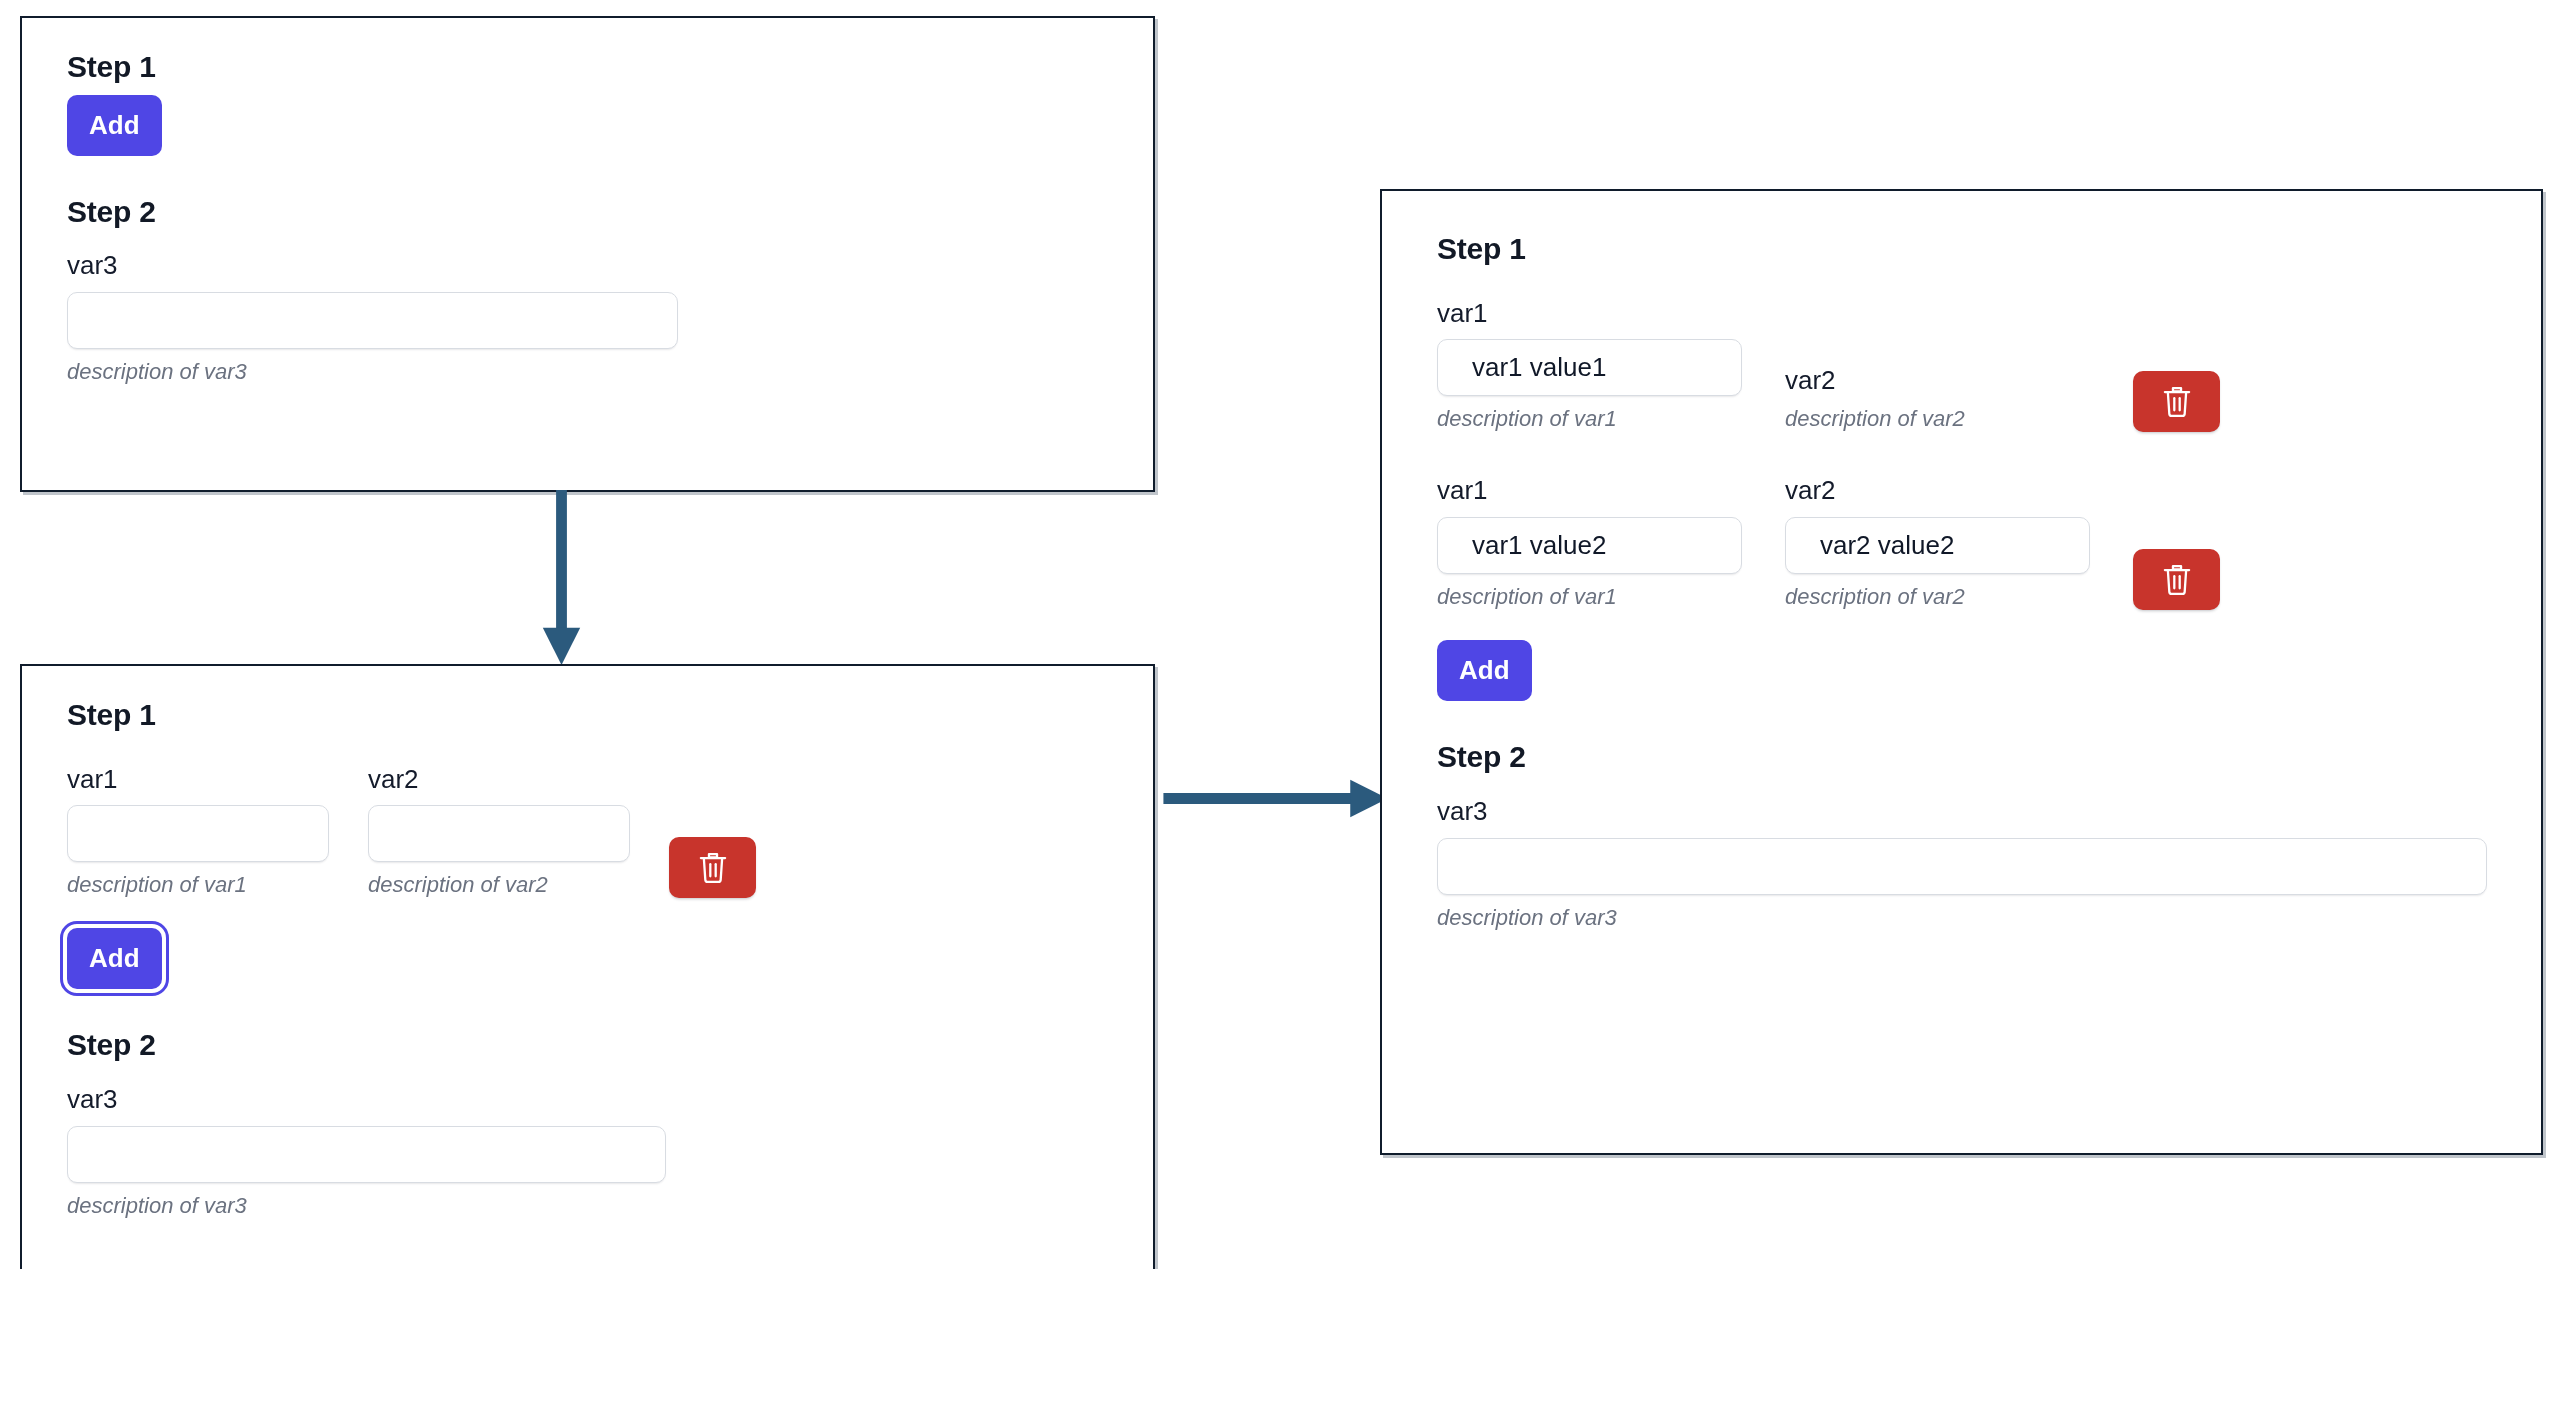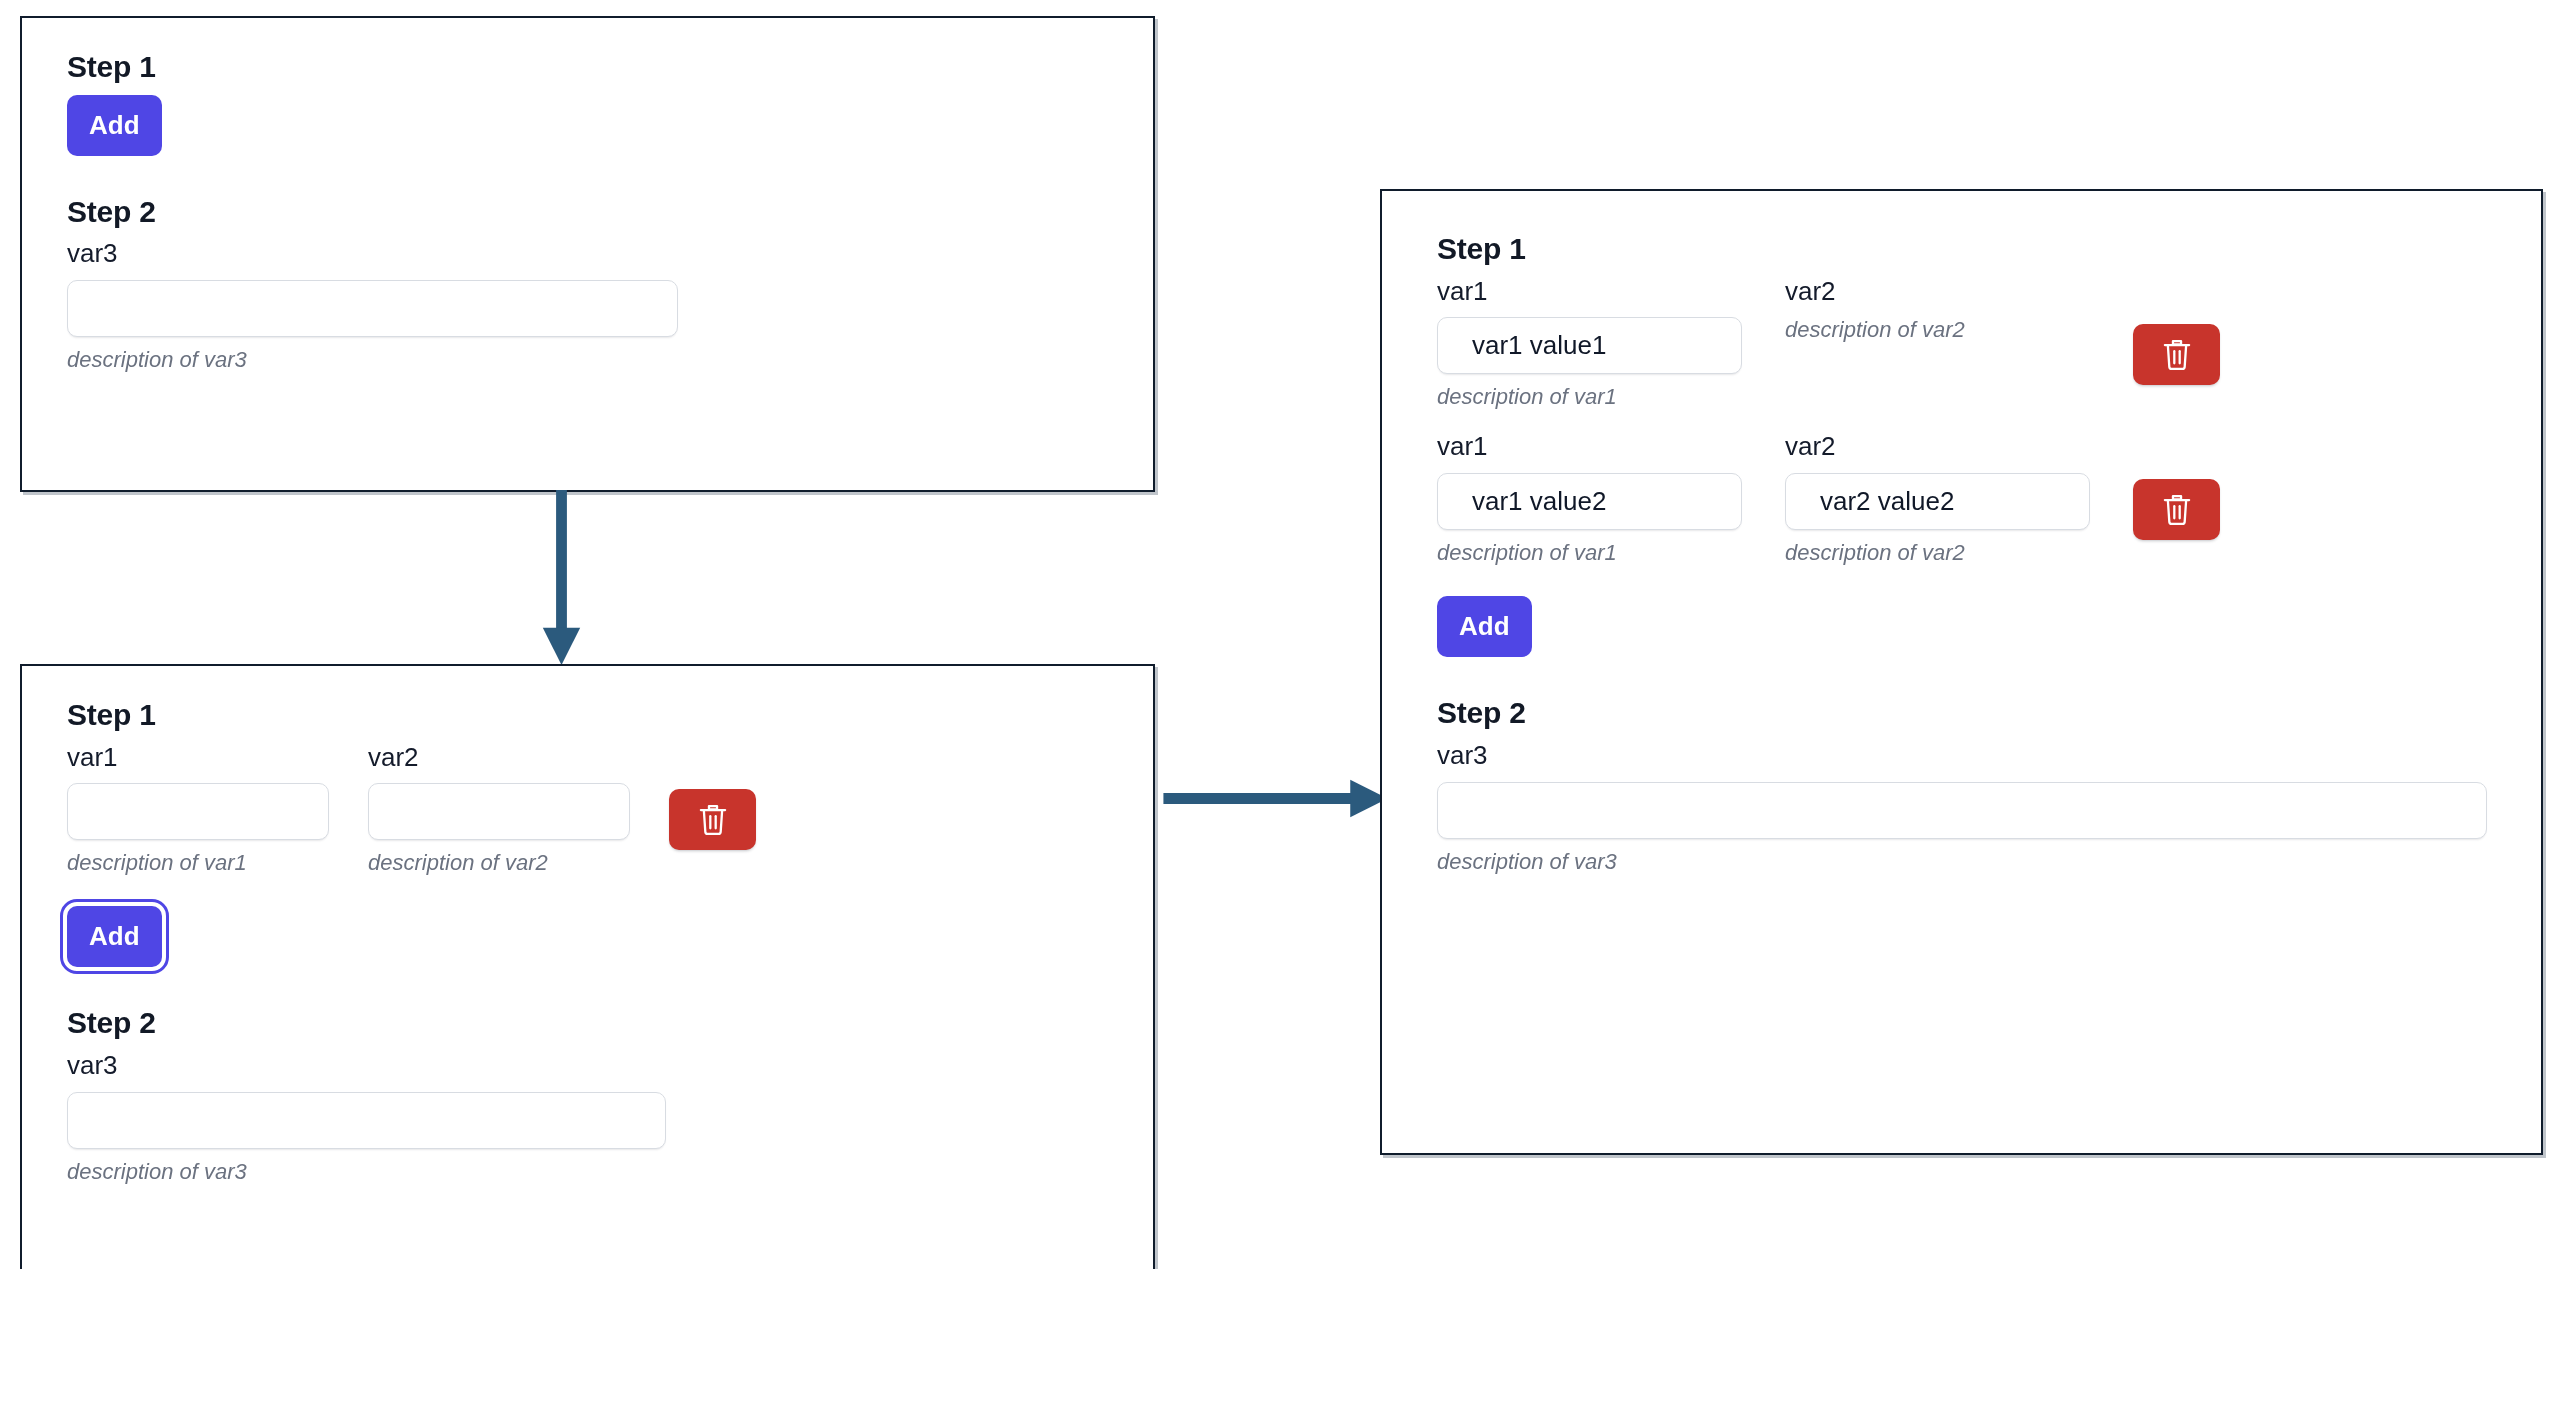--- a/index.html
+++ b/index.html
@@ -105,24 +105,24 @@
     background: #c8342c;
     cursor: pointer;
     flex: 0 0 auto;
     box-shadow: 0 2px 3px -1px rgba(16,24,40,0.25);
   }
   .btn-delete svg { display: block; }
 
   
   .var-row {
     display: flex;
-    align-items: flex-start;
+    align-items: flex-end;
     gap: 39px;
   }
-  .var-col { flex: 0 0 auto; }
+  .var-col { flex: 0 0 auto; margin-top: 22px; }
   .trash-wrap {
     flex: 0 0 auto;
     padding-top: 46px;
   }
 
   
   #panel-bottom-left .var-col { width: 262px; }
   
   #panel-right .var-col { width: 305px; }
   #panel-right .var-row { gap: 43px; }

